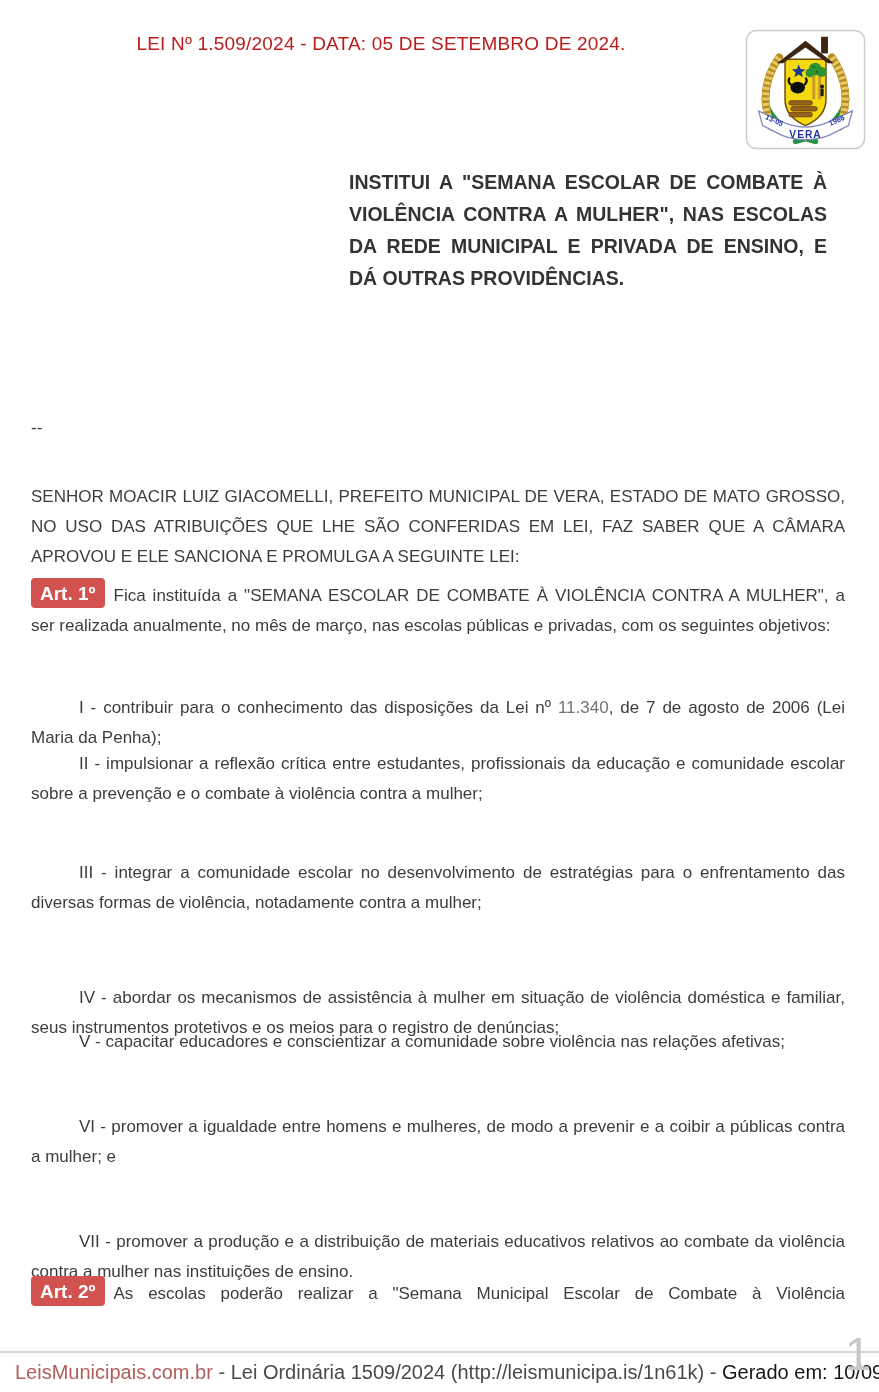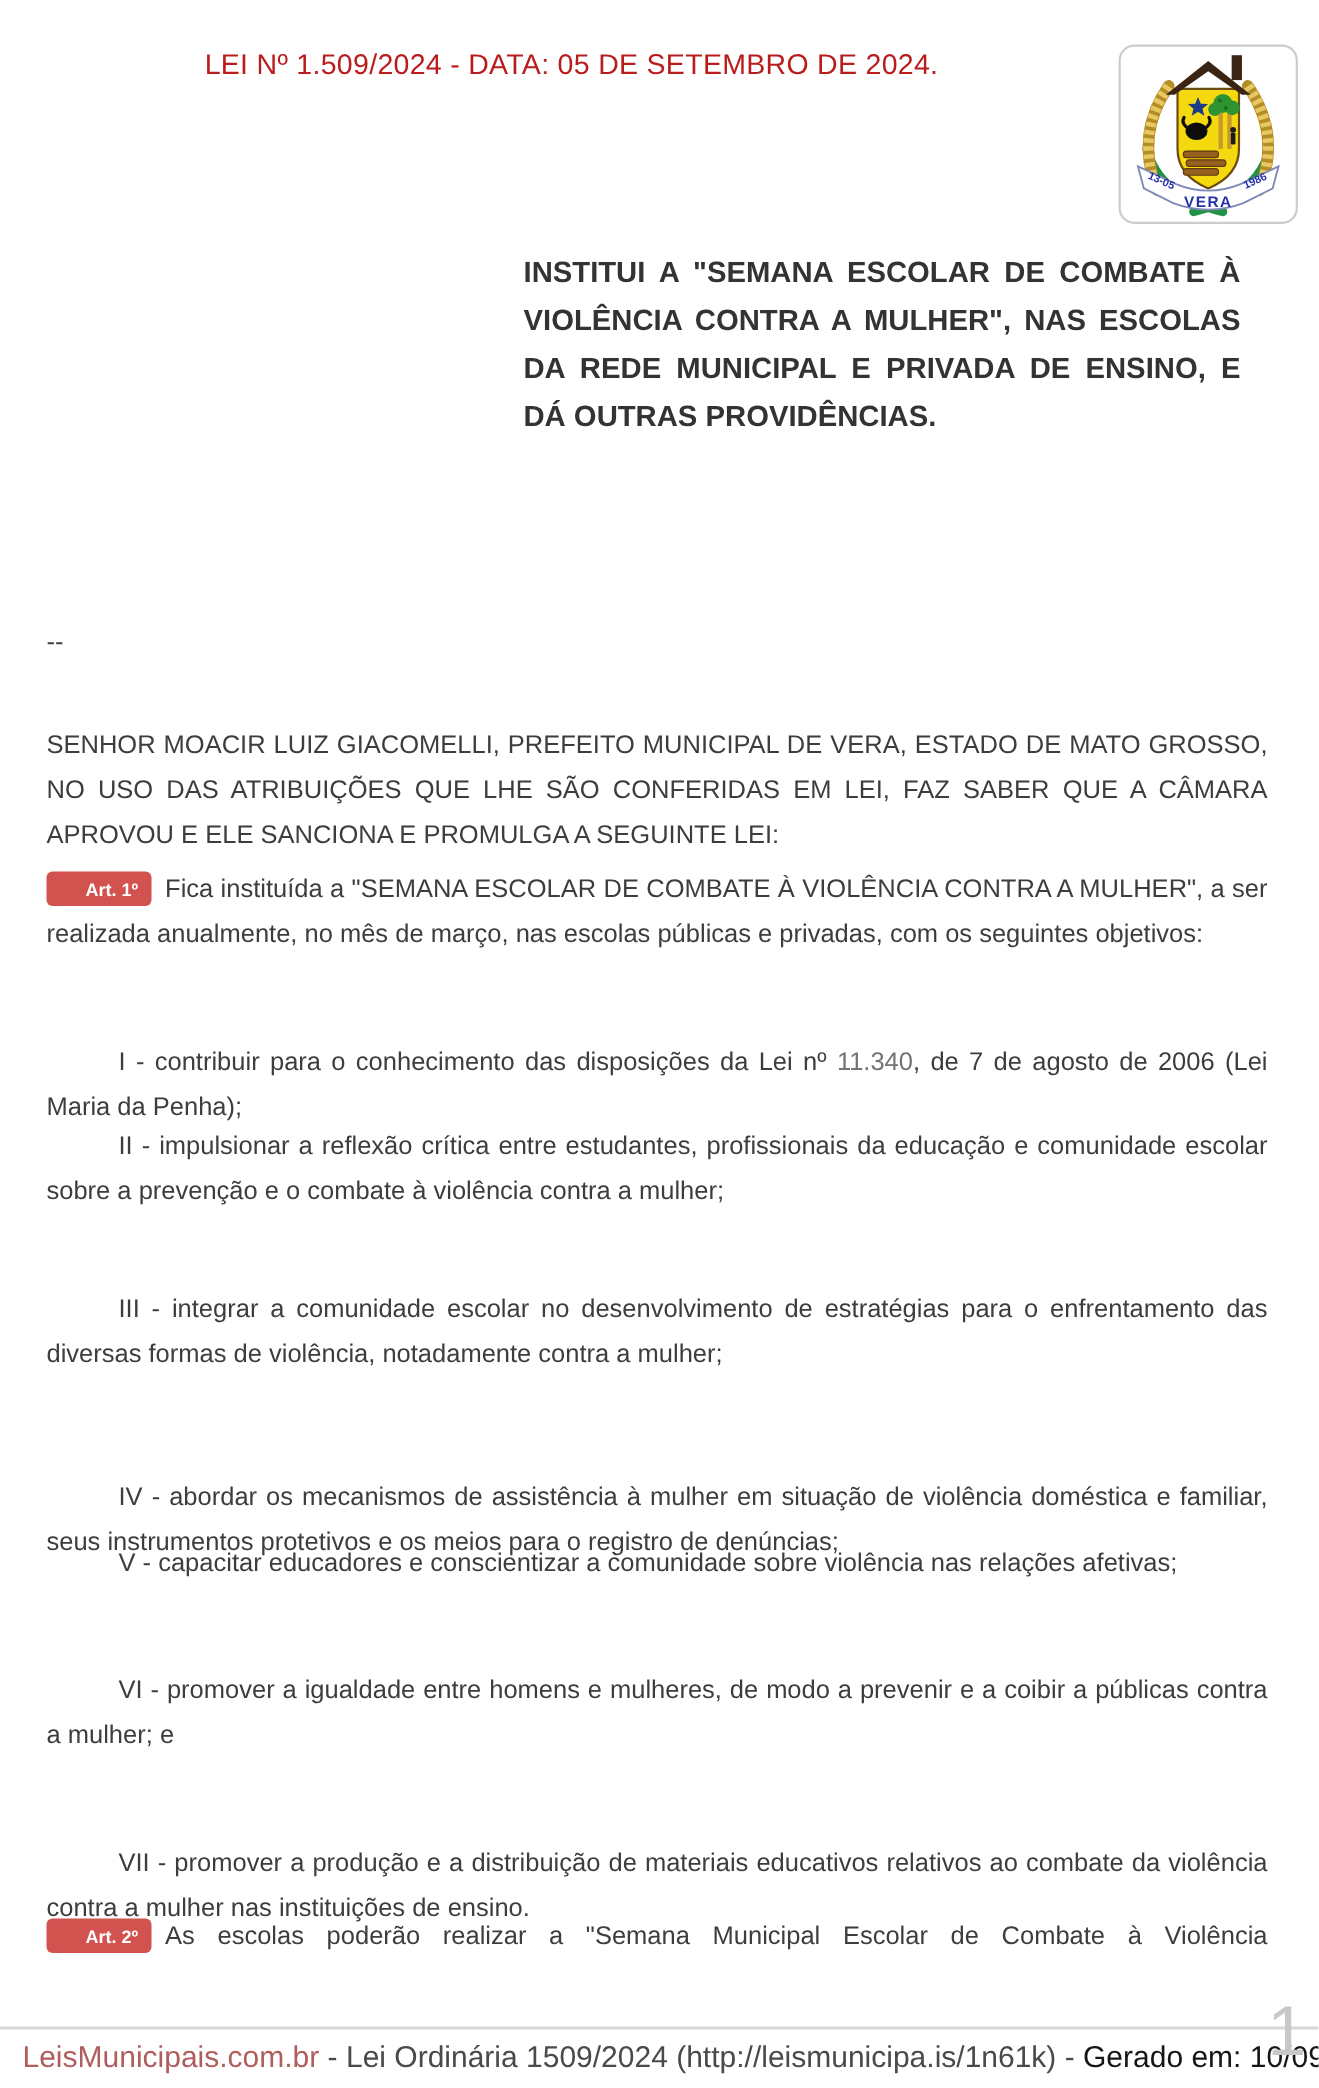--- a/index.html
+++ b/index.html
@@ -51,23 +51,23 @@
   .pos-item7    { top: 1187px; margin-top: 40px; }
   .pos-art2     { top: 1276px; text-align-last: justify; }
 
   .item { text-indent: 48px; }
 
   .badge {
     display: inline-block;
     background: #d2524f;
     color: #ffffff;
     font-weight: bold;
-    font-size: 12px;
+    font-size: 19px;
     line-height: 1;
-    padding: 6px 9px 5px 26px;
+    padding: 6px 9px 5px 9px;
     border-radius: 4px;
     margin-right: 9px;
     vertical-align: 1px;
     text-indent: 0;
     cursor: pointer;
   }
 
   .inline-link { color: #737373; text-decoration: none; cursor: pointer; }
 
   .footer-rule {

